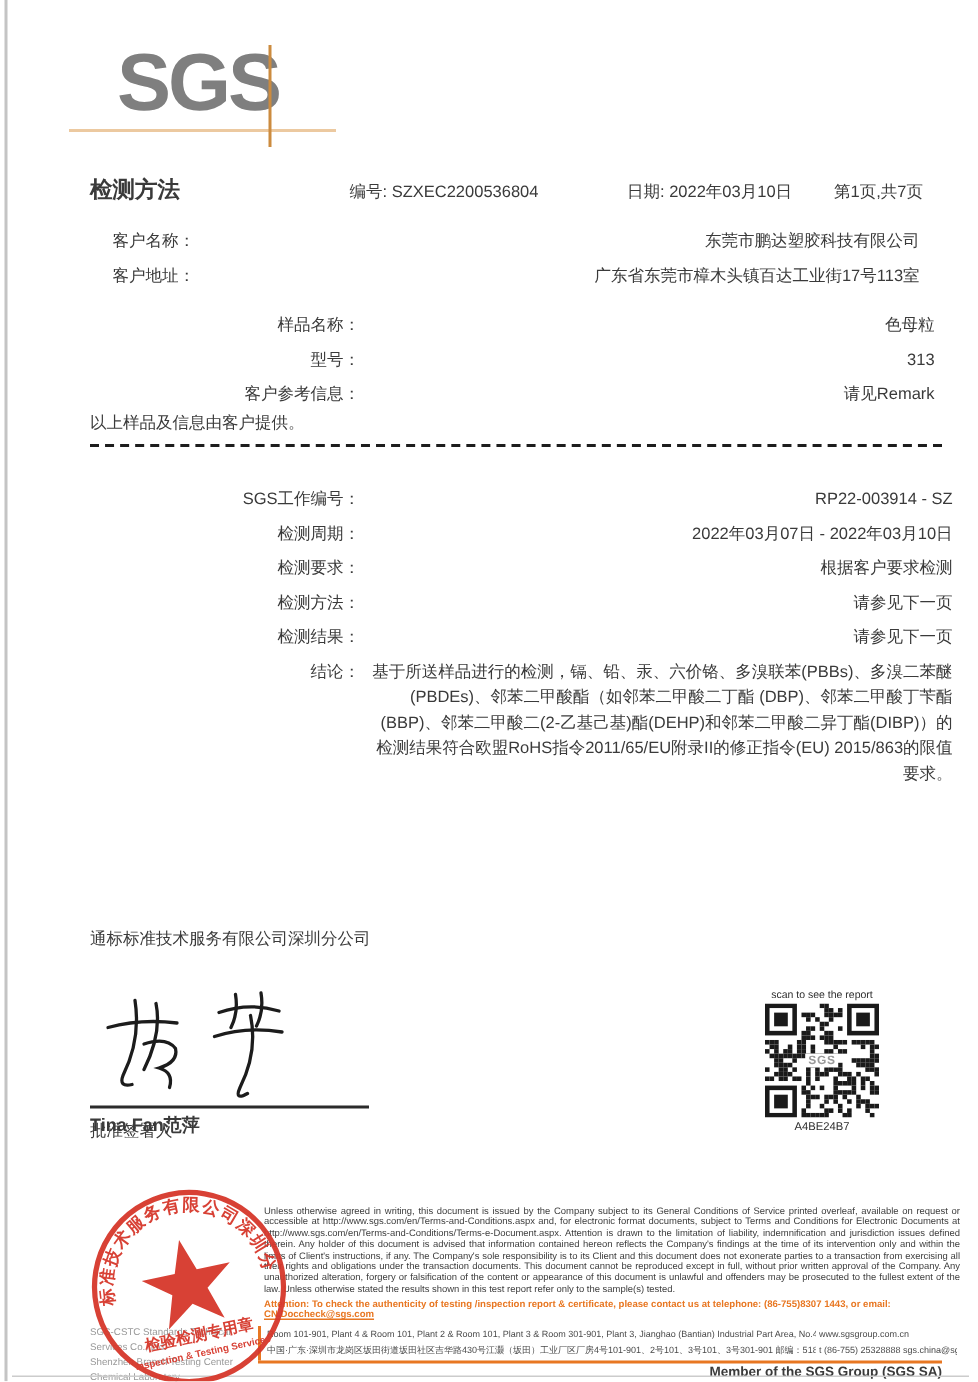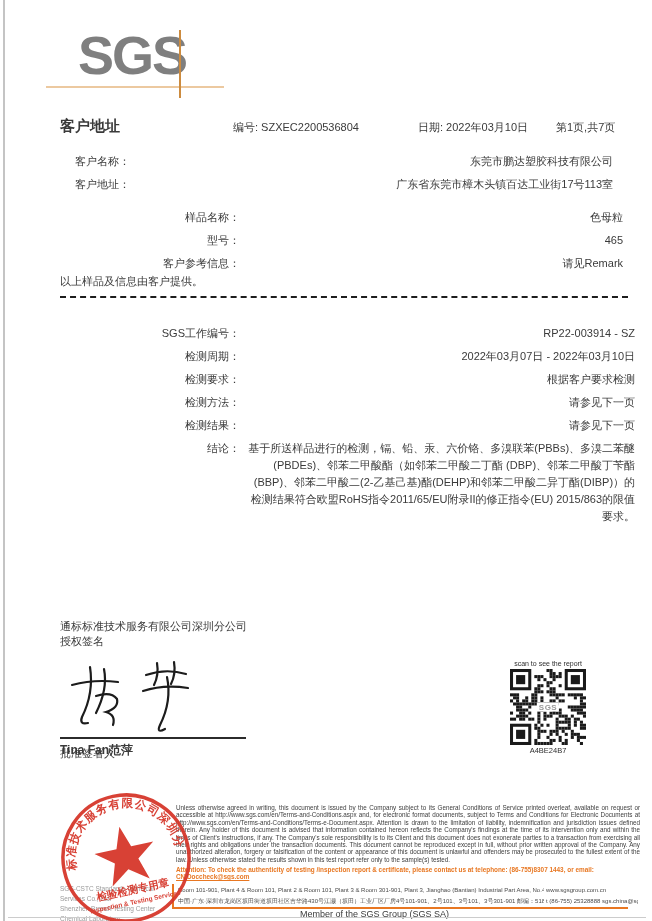--- a/index.html
+++ b/index.html
@@ -61,40 +61,40 @@
   
   .disclaimer { position:absolute; left:176px; top:804px; width:464px; font-size:6.3px; line-height:7.4px; color:#3d3d3d; text-align:justify; }
   .attention { position:absolute; left:176px; top:866px; width:464px; font-size:6.4px; line-height:7.4px; color:#e87722; font-weight:bold; }
   .attention a { color:#e87722; }
 
   .footer-company { position:absolute; left:60px; top:884px; width:118px; font-size:6.5px; line-height:10px; color:#9a9a9a; }
   .footer-divider { position:absolute; left:172px; top:884px; width:2px; height:23px; background:#e87722; }
   .footer-address { position:absolute; left:178px; top:885px; width:366px; font-size:6px; line-height:10.5px; color:#4a4a4a; white-space:nowrap; overflow:hidden; }
   .footer-contact { position:absolute; left:546px; top:885px; width:92px; font-size:6px; line-height:10.5px; color:#4a4a4a; white-space:nowrap; overflow:hidden; }
   .footer-orange-rule { position:absolute; left:172px; top:907px; width:456px; height:2px; background:#e87722; }
-  .member-line { position:absolute; left:300px; top:909px; width:328px; font-size:9px; color:#3a3a3a; }
+  .member-line { position:absolute; left:300px; top:909px; width:328px; text-align:right; font-size:9px; color:#3a3a3a;font-weight:bold; }
   .bottom-rule { position:absolute; left:8px; top:917px; width:638px; border-top:1px solid #cccccc; }
 
   
   .stamp-svg { position:absolute; left:52px; top:784px; transform:rotate(-12deg); opacity:0.95; }
 </style>
 </head>
 <body>
 
 <div class="page">
   <div class="page-edge"></div>
 
   <div class="logo-block">
     <div class="logo-hline"></div>
     <div class="logo-text">SGS</div>
     <div class="logo-vline"></div>
   </div>
 
   <div class="title-row">
-    <span class="doc-title">客户地址</span>
+    <span class="doc-title">检测方法</span>
     <span class="report-no">编号: SZXEC2200536804</span>
     <span class="report-date">日期: 2022年03月10日</span>
     <span class="page-info">第1页,共7页</span>
   </div>
 
   <div class="client-block lblval">
     <div class="row">
       <span class="lbl">客户名称：</span>
       <span class="val">东莞市鹏达塑胶科技有限公司</span>
     </div>
@@ -104,21 +104,21 @@
     </div>
   </div>
 
   <div class="sample-block lblval">
     <div class="row">
       <span class="lbl">样品名称：</span>
       <span class="val">色母粒</span>
     </div>
     <div class="row">
       <span class="lbl">型号：</span>
-      <span class="val">465</span>
+      <span class="val">313</span>
     </div>
     <div class="row">
       <span class="lbl">客户参考信息：</span>
       <span class="val">请见Remark</span>
     </div>
   </div>
   <div class="client-note">以上样品及信息由客户提供。</div>
 
   <div class="dashed-sep"></div>
 
@@ -144,21 +144,20 @@
       <span class="val">请参见下一页</span>
     </div>
     <div class="row">
       <span class="lbl">结论：</span>
       <span class="val">基于所送样品进行的检测，镉、铅、汞、六价铬、多溴联苯(PBBs)、多溴二苯醚(PBDEs)、邻苯二甲酸酯（如邻苯二甲酸二丁酯 (DBP)、邻苯二甲酸丁苄酯(BBP)、邻苯二甲酸二(2-乙基己基)酯(DEHP)和邻苯二甲酸二异丁酯(DIBP)）的检测结果符合欧盟RoHS指令2011/65/EU附录II的修正指令(EU) 2015/863的限值要求。</span>
     </div>
   </div>
 
   <div class="sign-block">
     <div class="sign-company">通标标准技术服务有限公司深圳分公司</div>
-    <div class="sign-auth">授权签名</div>
   </div>
   <svg class="signature-svg" width="150" height="80" viewBox="0 0 150 80">
     <g fill="none" stroke="#1c1c1c" stroke-width="2.2" stroke-linecap="round">
       <path d="M6,30 Q28,24 52,27"></path>
       <path d="M24,12 Q28,38 16,62 Q13,70 22,68"></path>
       <path d="M38,14 Q42,34 30,58"></path>
       <path d="M30,41 Q45,36 51,44 Q53,53 40,57 Q50,60 47,70"></path>
       <path d="M80,20 Q100,13 120,19"></path>
       <path d="M91,8 Q93,20 88,30"></path>
       <path d="M108,7 Q110,19 105,29"></path>

